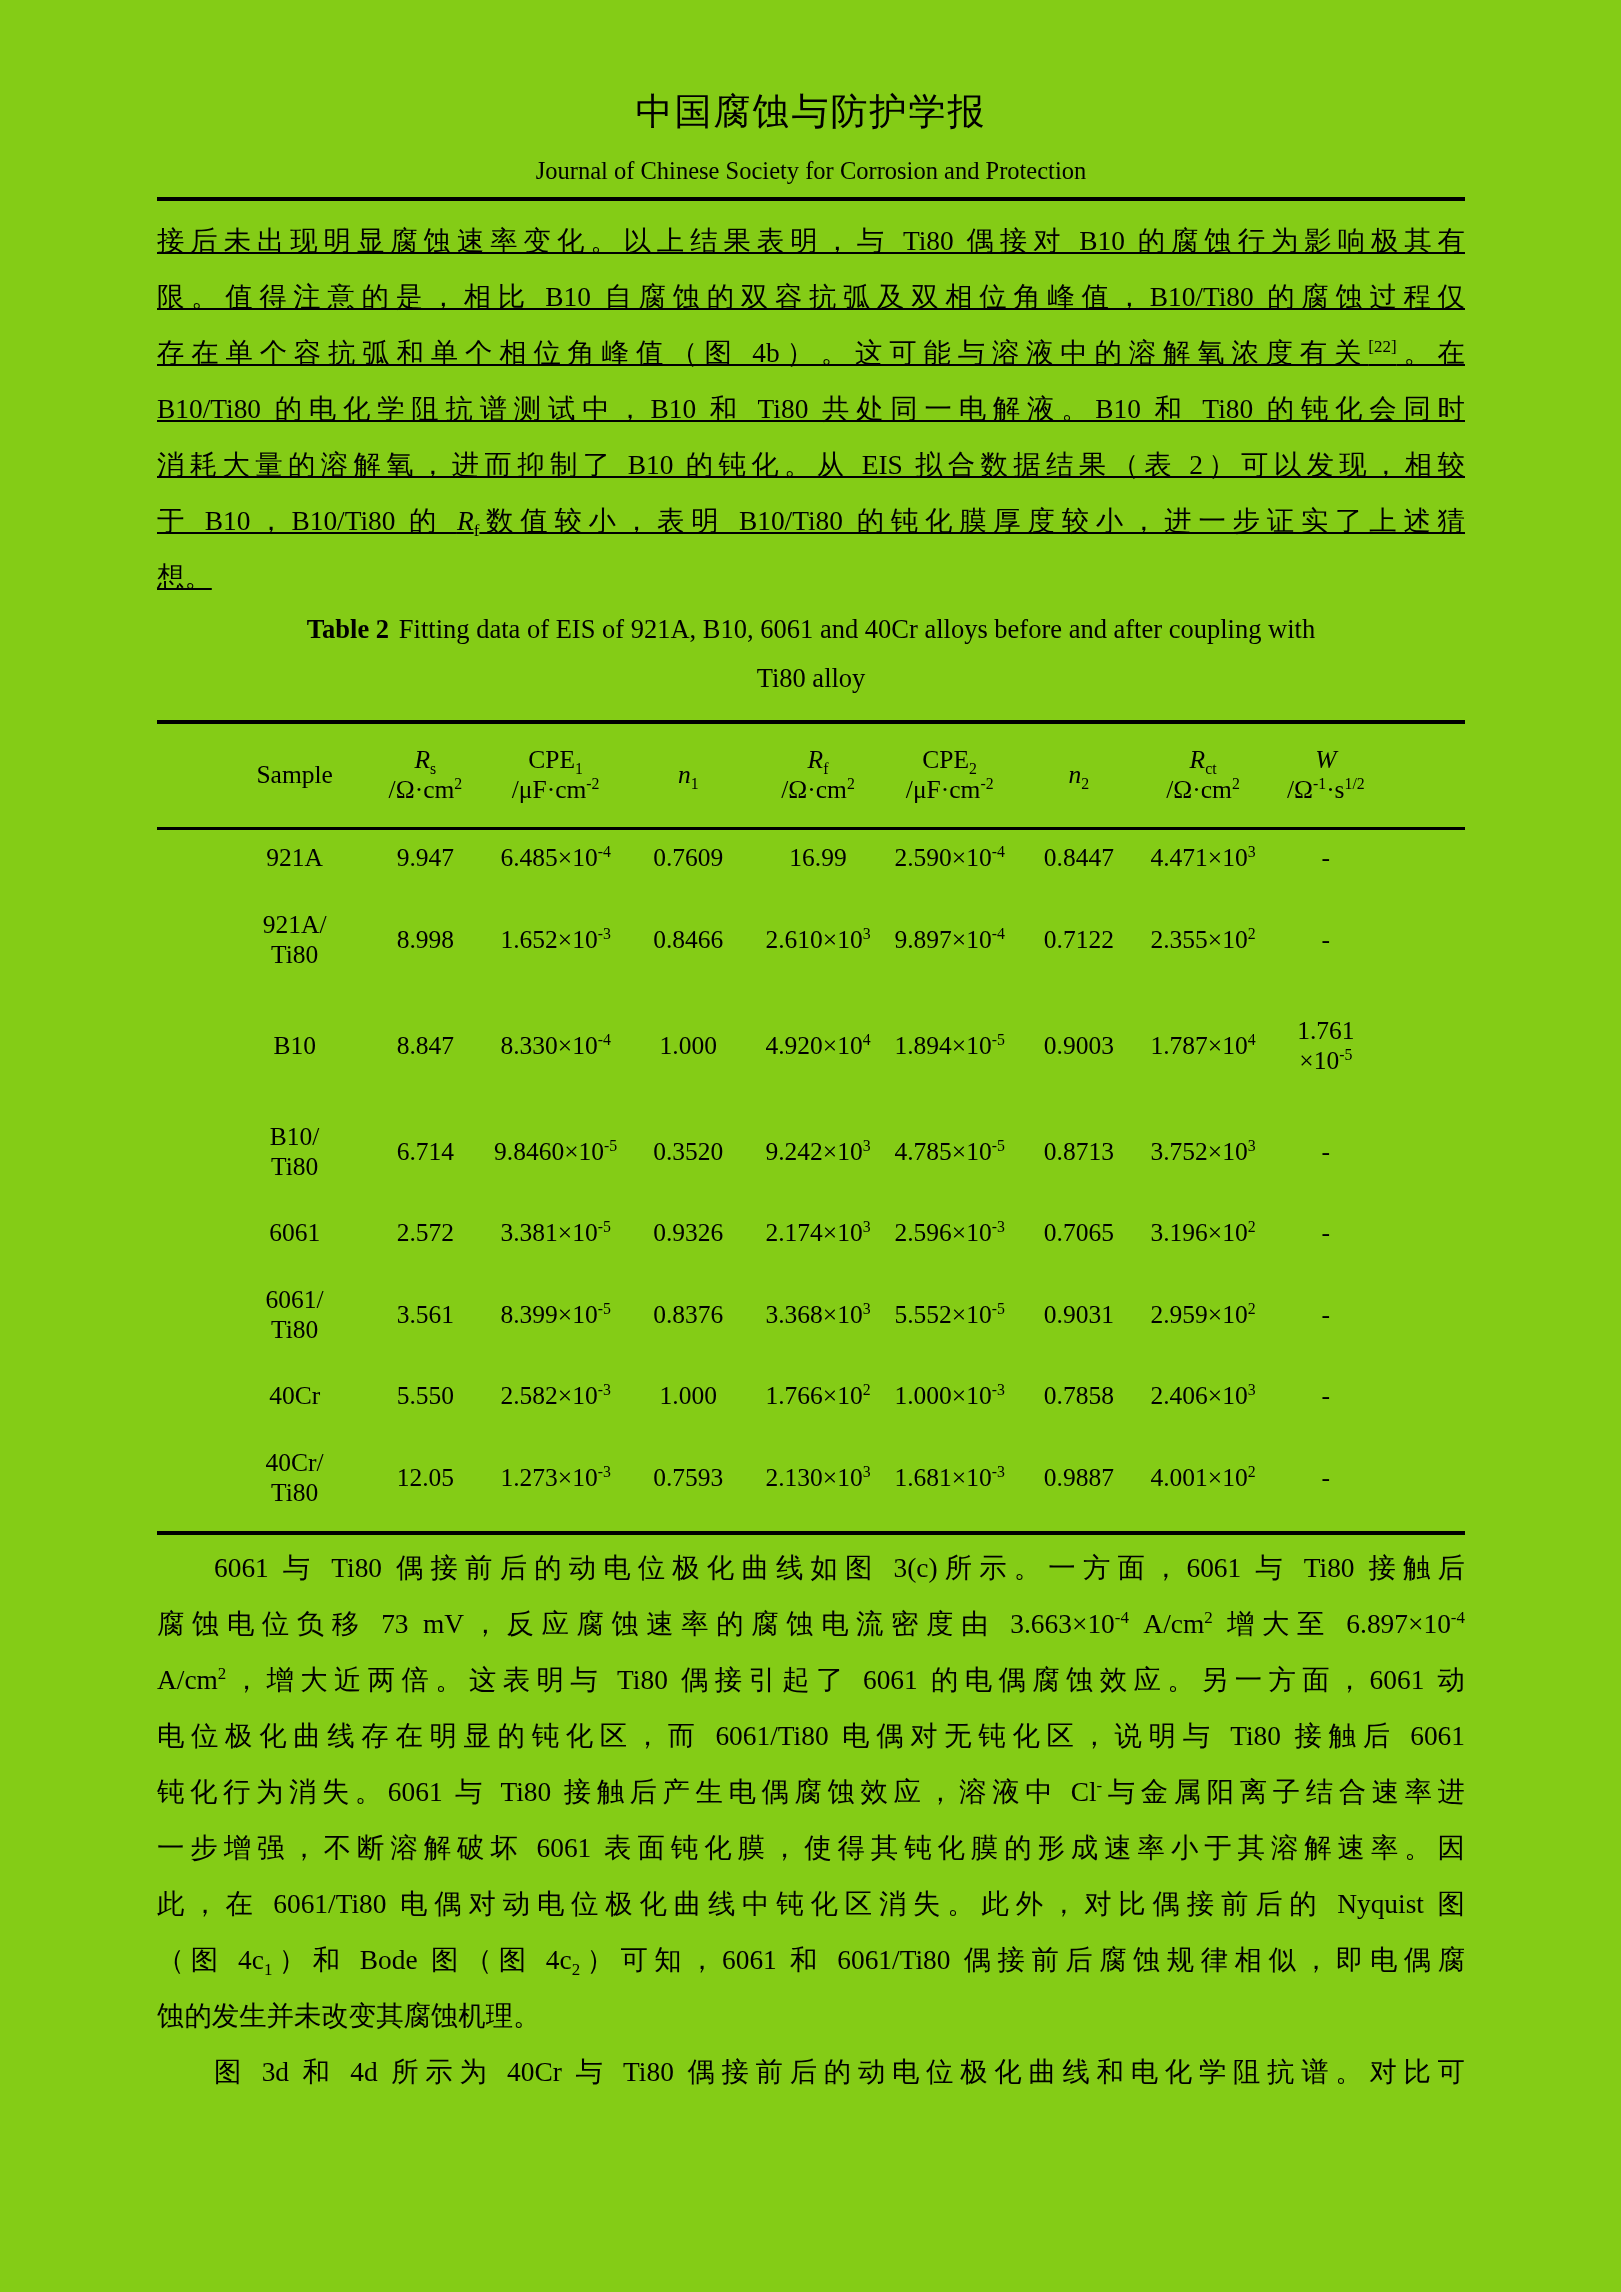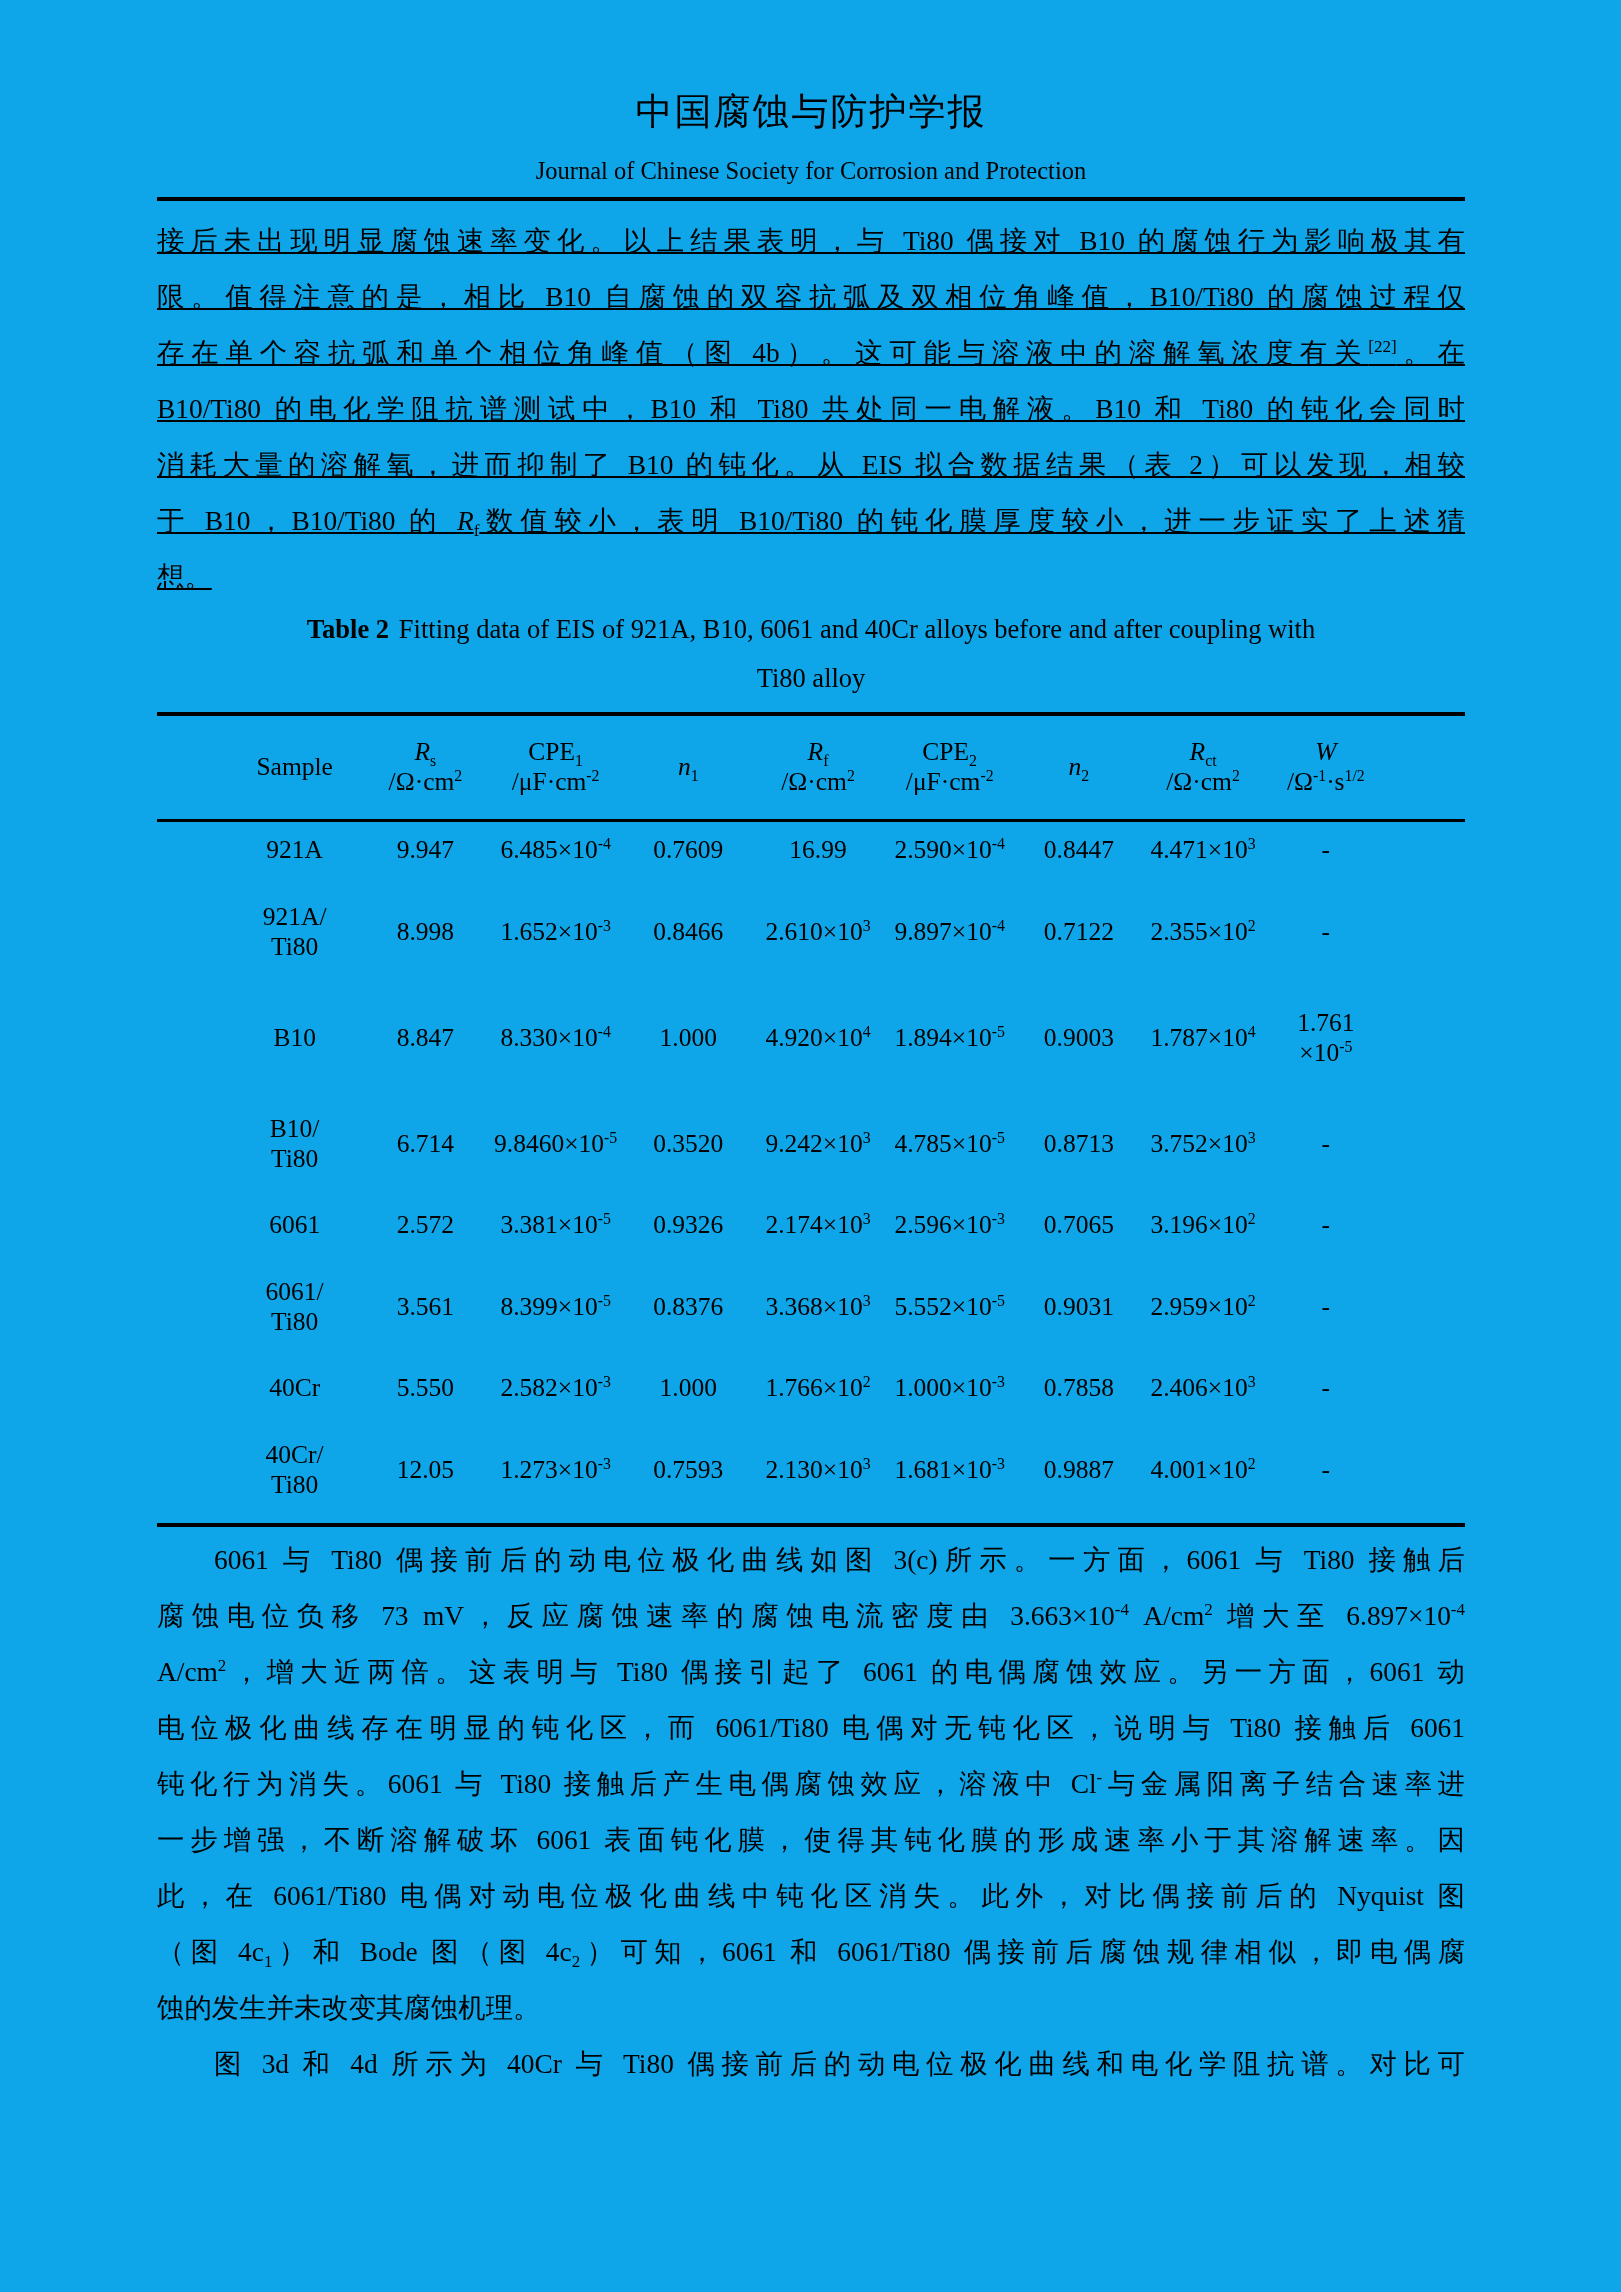--- a/index.html
+++ b/index.html
@@ -1,19 +1,19 @@
 <!DOCTYPE html>
 <html><head>
 <meta charset="utf-8">
 <style>
   html,body{margin:0;padding:0;background:#888;}
   .page{
     position:relative;
     width:1621px;height:2293px;
-    background:#0ea5e9;
+    background:#84cc16;
     font-family:"Liberation Serif","DejaVu Serif",serif;
     color:#000;
     overflow:hidden;
   }
   .content{margin:0 157px;width:1308px;}
   
   .j-title{
     padding-top:90px;
     text-align:center;
     font-size:37px;line-height:43px;
@@ -36,21 +36,21 @@
   }
   .tl.lastline{text-align-last:left;}
   .tl.indent{text-indent:57px;}
   sup,sub{font-size:0.62em;line-height:0;}
   
   .cap{height:49px;line-height:49px;text-align:center;font-size:27.4px;}
   .cap .cap-label{font-weight:bold;margin-right:9.8px;}
   .cap.en{font-size:26.5px;}
   
   table.eis{
-    margin-top:9px;
+    margin-top:17px;
     width:1308px;
     border-collapse:collapse;
     border-top:4.9px solid #000;
     border-bottom:4.9px solid #000;
     font-size:25.5px;
     table-layout:fixed;
   }
   table.eis thead tr{border-bottom:3.9px solid #000;}
   table.eis th,table.eis td{
     padding:0;font-weight:normal;text-align:center;vertical-align:middle;

